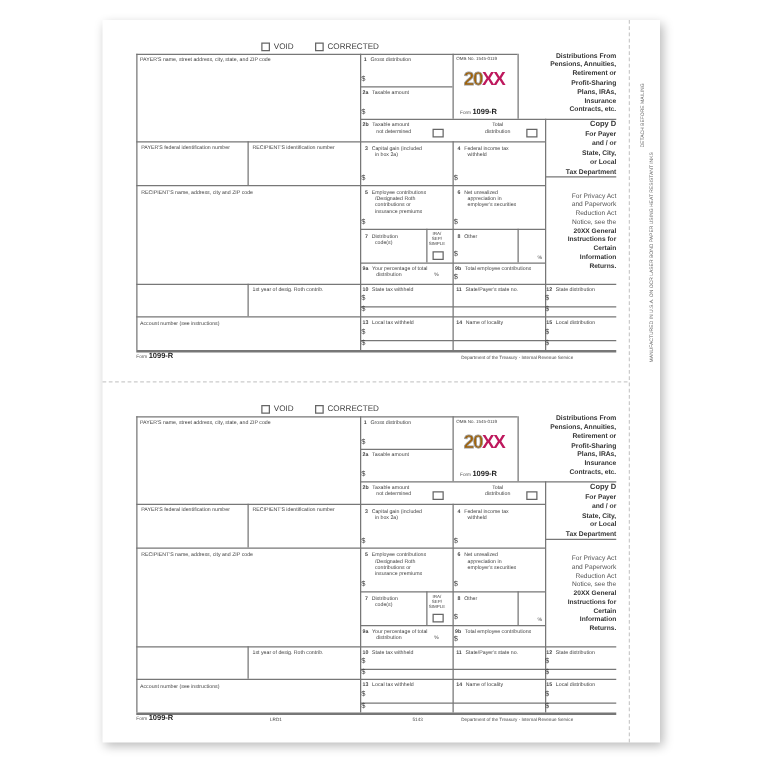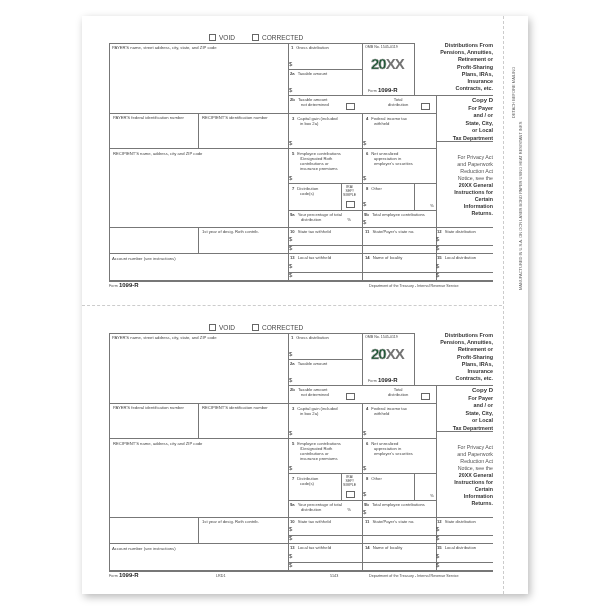--- a/index.html
+++ b/index.html
@@ -11,22 +11,22 @@
 .t{position:absolute;font-size:4.2px;line-height:5px;color:#444;white-space:nowrap}
 .num{font-weight:bold;margin-right:3px}
 .dol{position:absolute;font-size:6px;color:#444}
 .chk{position:absolute;width:7px;height:7px;border:1px solid #666;background:#fff}
 .vc{position:absolute;font-size:6.5px;color:#444}
 .title{position:absolute;font-size:5.4px;line-height:7.2px;font-weight:bold;text-align:right;color:#333;white-space:pre-line}
 .copy{position:absolute;font-size:5.4px;line-height:7.5px;font-weight:bold;text-align:right;color:#333}
 .priv{position:absolute;font-size:5.3px;line-height:7px;text-align:right;color:#555}
 .priv b{color:#333}
 .yr{position:absolute;font-size:15px;font-weight:bold;letter-spacing:-1px}
-.yr .a{color:#14532d;-webkit-text-stroke:.6px #999}
-.yr .b{color:#737373}
+.yr .a{color:#a16207;-webkit-text-stroke:.6px #999}
+.yr .b{color:#be185d}
 .formid{position:absolute;font-size:3.8px;color:#555}
 .formid b{font-size:6px;color:#222}
 .dash-h{position:absolute;left:82px;width:420px;top:305px;border-top:1px dashed #ccc}
 .dash-v{position:absolute;left:503px;top:16px;height:578px;border-left:1px dashed #ccc}
 .vert{position:absolute;font-size:4px;color:#666;white-space:nowrap;transform:rotate(-90deg);transform-origin:left top}
 </style>
 </head>
 <body>
 
 <div class="sheet"></div>

